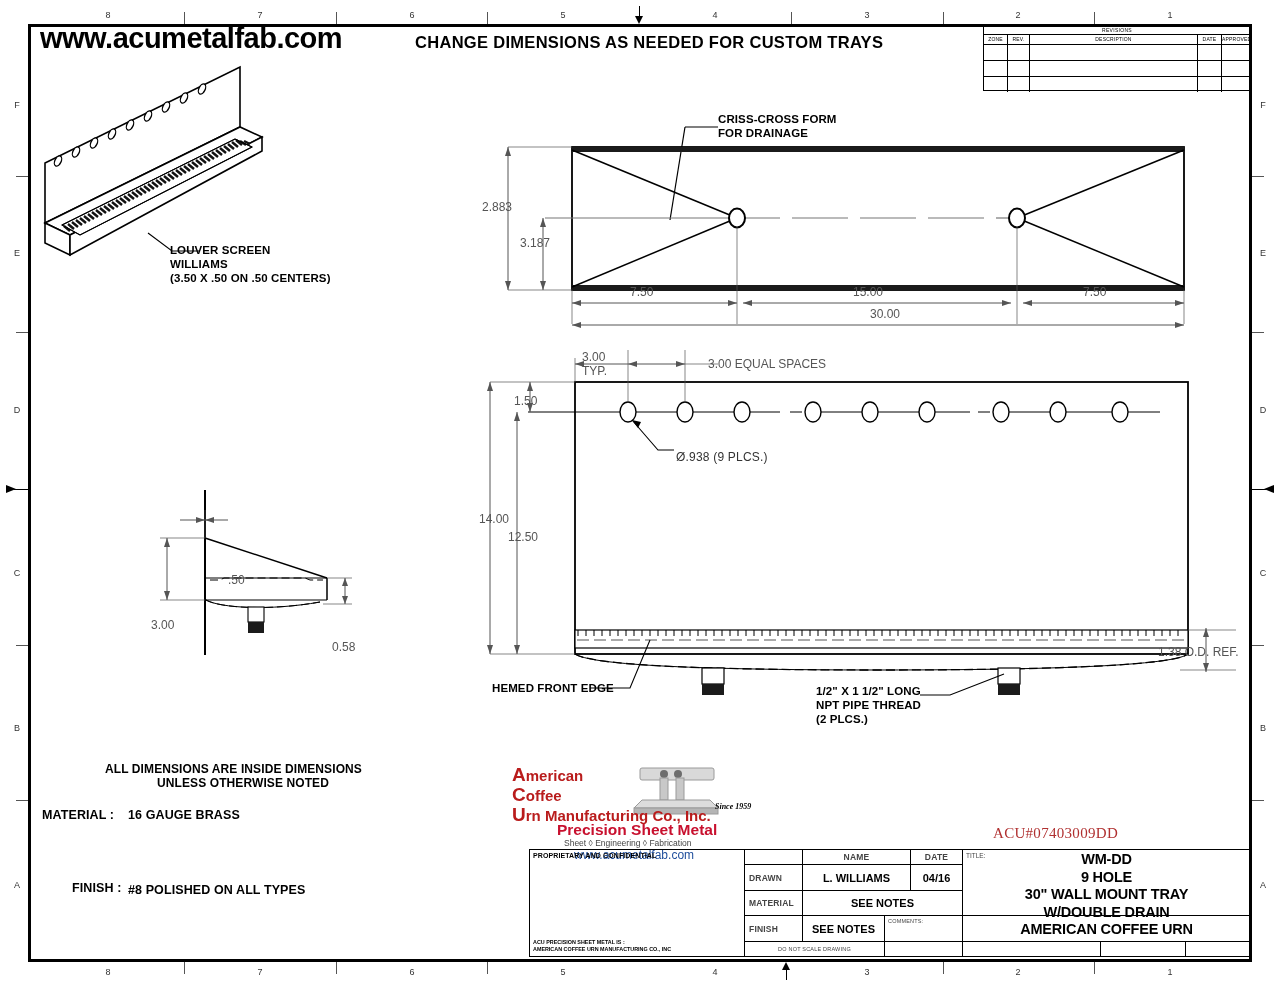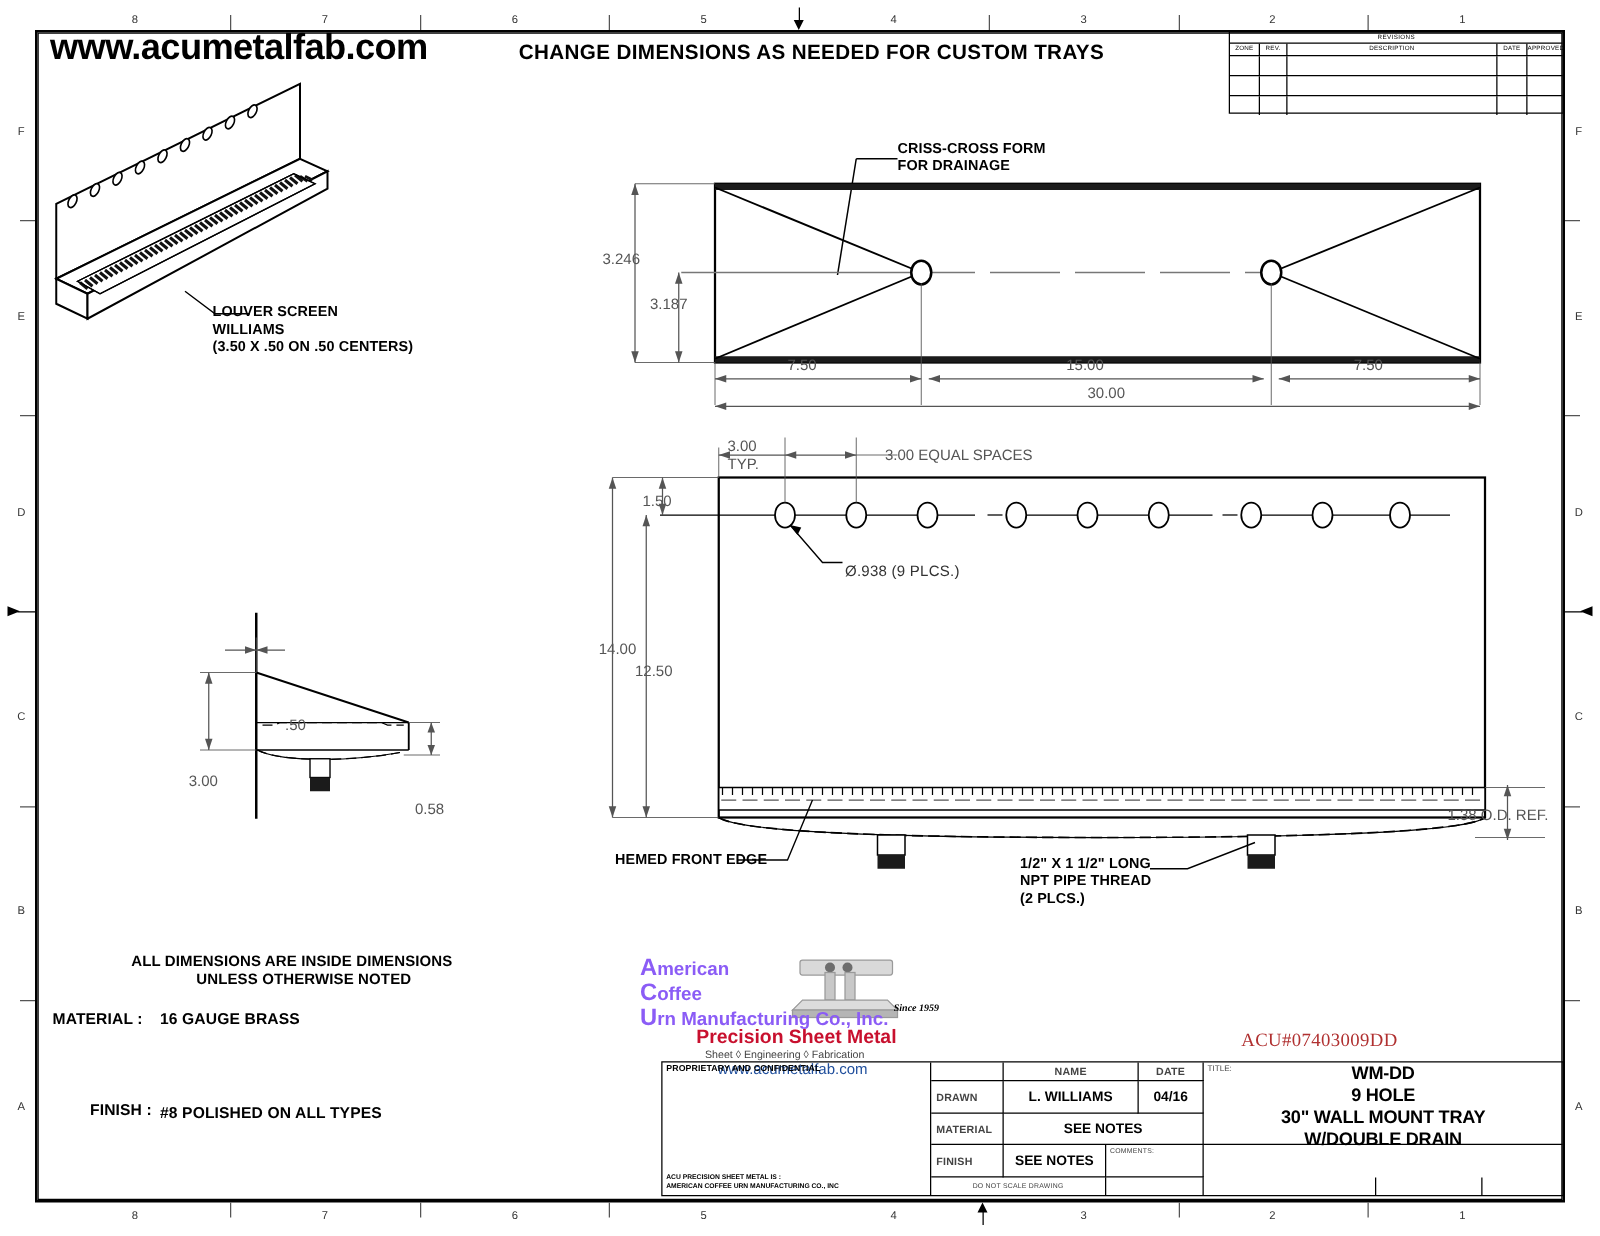--- a/index.html
+++ b/index.html
@@ -35,21 +35,21 @@
   .tb-val{font-size:11px;font-weight:bold;text-align:center;}
   .tb-mini{font-size:5.5px;color:#444;letter-spacing:.2px;}
   #prop-title{font-size:7px;font-weight:bold;letter-spacing:.1px;}
   #prop-body{font-size:10.2px;line-height:12.4px;letter-spacing:-.1px;}
   #prop-foot{font-size:5.4px;font-weight:bold;line-height:7px;}
   .tb-title-l{font-size:6.5px;color:#444;}
   #tb-title-text{font-size:14.5px;font-weight:bold;text-align:center;line-height:17.5px;letter-spacing:-.2px;}
   #tb-company{font-size:14.5px;font-weight:bold;text-align:center;letter-spacing:-.2px;}
   
   #logo{left:512px;top:762px;width:260px;height:86px;}
-  .lg-blue{color:#8b5cf6;font-weight:bold;}
+  .lg-blue{color:#b91c1c;font-weight:bold;}
   .lg-red{color:#c8102e;font-weight:bold;}
   #acu-num{left:993px;top:825px;font-size:15px;color:#b03030;font-family:"Liberation Serif",serif;letter-spacing:.3px;}
 </style>
 </head>
 <body>
 
 <div class="abs" id="sheet-border"></div>
 <div class="abs" id="sheet-border-inner"></div>
 
 <div class="abs" style="left:0;top:10px;width:1280px;height:14px;">
@@ -291,21 +291,21 @@
   <line x1="543" y1="203" x2="704" y2="203" stroke="#555" stroke-width="1"></line>
   <polygon points="543,203 552,200 552,206" fill="#555"></polygon>
   <polygon points="704,203 695,200 695,206" fill="#555"></polygon>
 
   <line x1="92" y1="225" x2="704" y2="225" stroke="#555" stroke-width="1"></line>
   <polygon points="92,225 101,222 101,228" fill="#555"></polygon>
   <polygon points="704,225 695,222 695,228" fill="#555"></polygon>
 </svg>
 <div class="abs note" style="left:718px;top:112px;">CRISS-CROSS FORM</div>
 <div class="abs note" style="left:718px;top:126px;">FOR DRAINAGE</div>
-<div class="abs dim" style="left:482px;top:200px;">3.246</div>
+<div class="abs dim" style="left:482px;top:200px;">2.883</div>
 <div class="abs dim" style="left:520px;top:236px;">3.187</div>
 <div class="abs dim" style="left:630px;top:285px;">7.50</div>
 <div class="abs dim" style="left:853px;top:285px;">15.00</div>
 <div class="abs dim" style="left:1083px;top:285px;">7.50</div>
 <div class="abs dim" style="left:870px;top:307px;">30.00</div>
 
 <svg class="abs" style="left:480px;top:340px;width:760px;height:360px;" viewBox="0 0 760 360">
 
   <rect x="95" y="42" width="613" height="272" fill="none" stroke="#000" stroke-width="1.8"></rect>
 
@@ -573,16 +573,19 @@
 
   <div class="tb-cell tb-b-b" style="left:433px;top:0;width:287px;height:66px;">
     <div class="tb-title-l abs" style="left:3px;top:2px;">TITLE:</div>
     <div id="tb-title-text" class="abs" style="left:0;top:1px;width:287px;">
       <div>WM-DD</div>
       <div>9 HOLE</div>
       <div>30" WALL MOUNT TRAY</div>
       <div>W/DOUBLE DRAIN</div>
     </div>
   </div>
+  <div class="tb-cell tb-b-b" style="left:433px;top:66px;width:287px;height:26px;">
+    <div id="tb-company" style="line-height:26px;">AMERICAN COFFEE URN</div>
+  </div>
   <div class="tb-cell tb-b-r" style="left:433px;top:92px;width:138px;height:14px;"></div>
   <div class="tb-cell tb-b-r" style="left:571px;top:92px;width:85px;height:14px;"></div>
   <div class="tb-cell" style="left:656px;top:92px;width:64px;height:14px;"></div>
 </div>
 
 </body></html>

